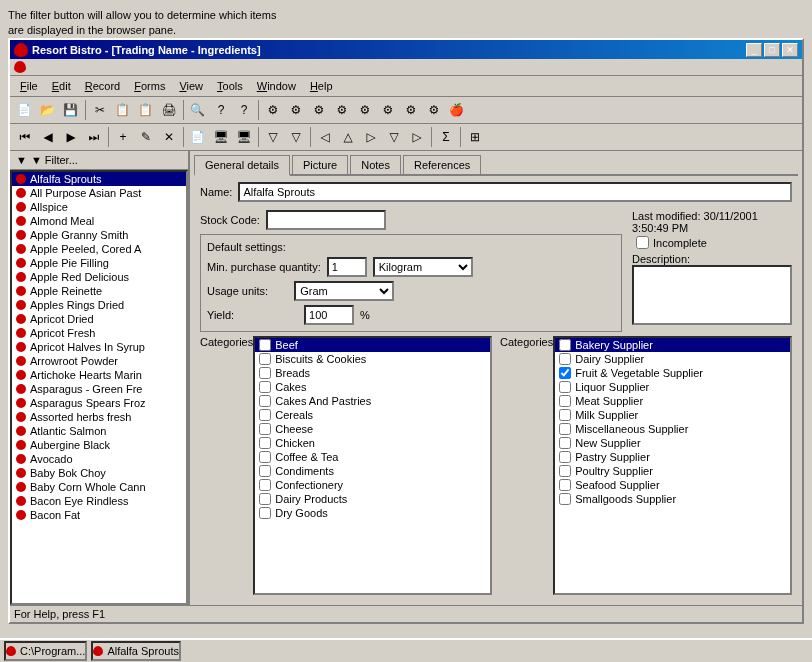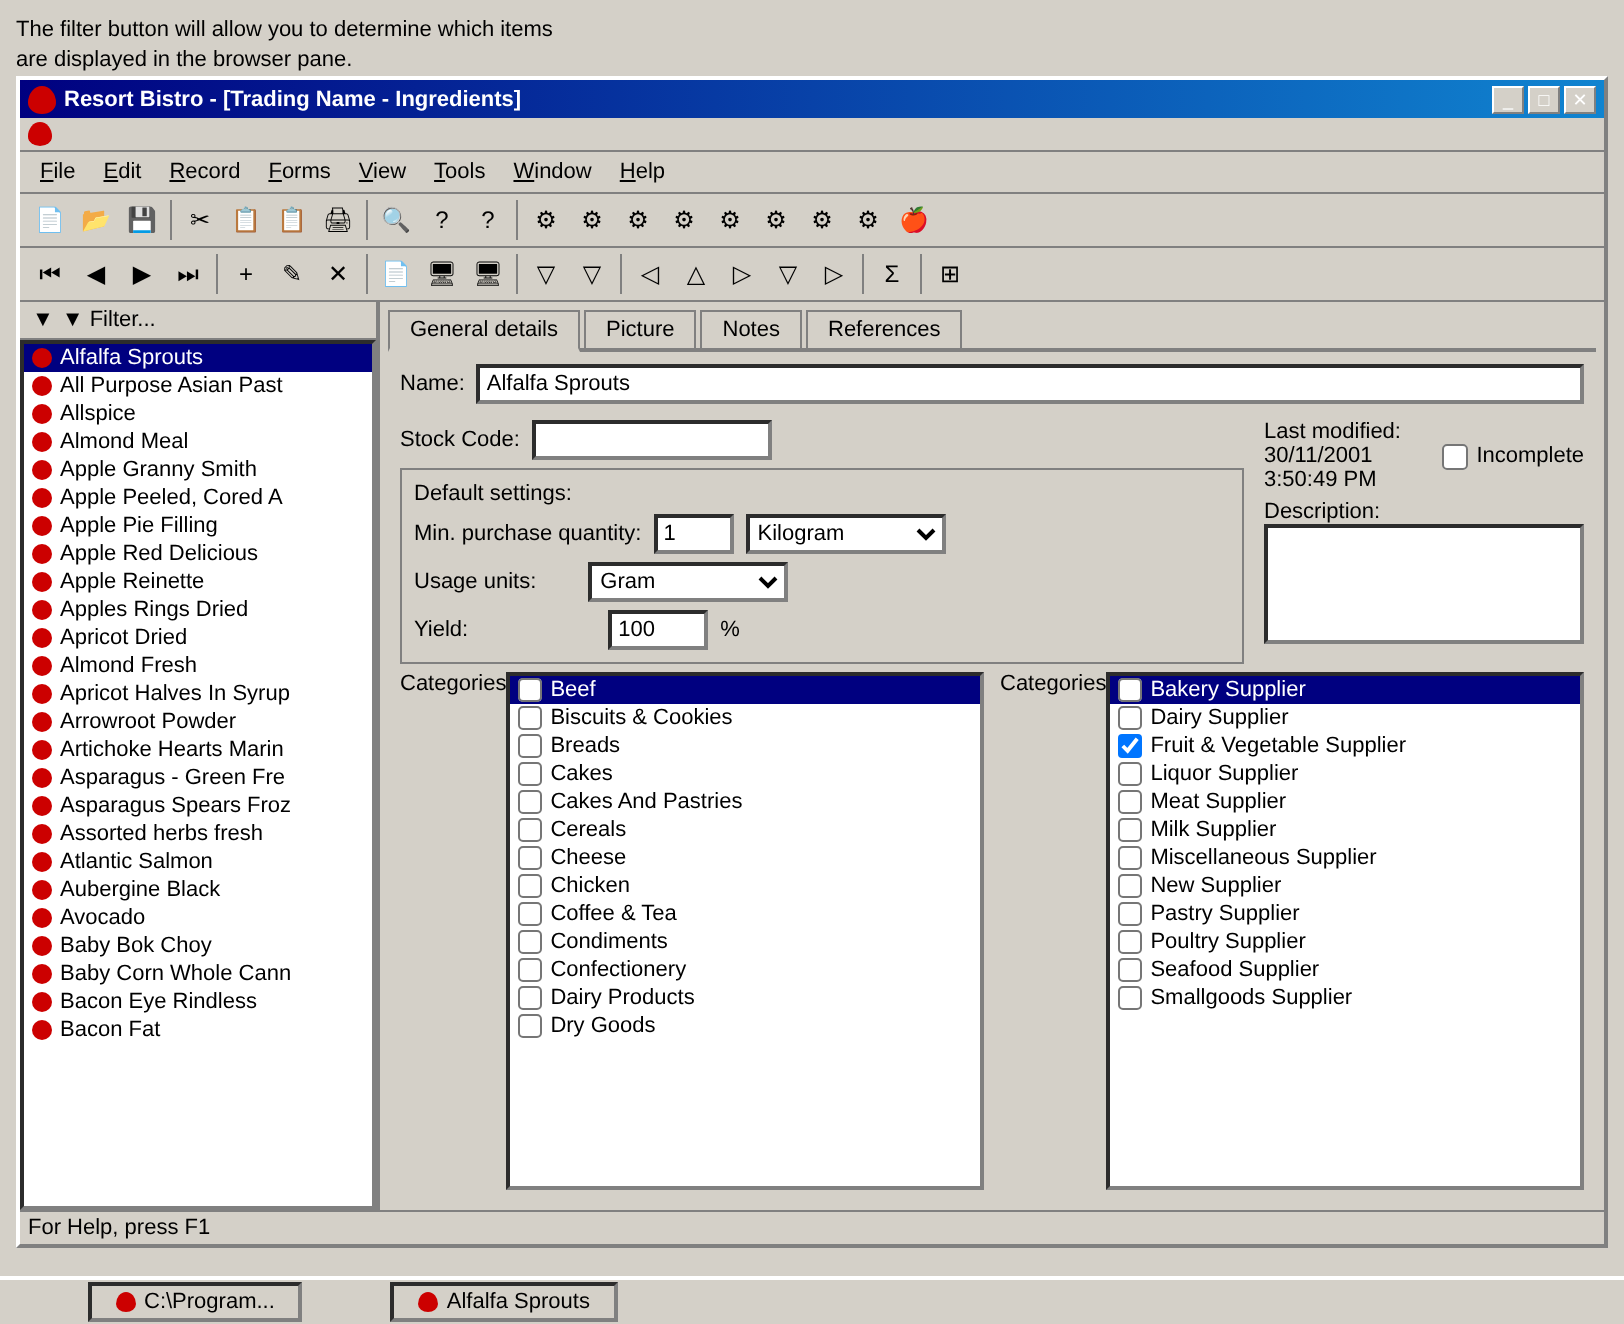--- a/index.html
+++ b/index.html
@@ -299,26 +299,25 @@
       border-top: 2px solid #fff;
       display: flex;
       align-items: center;
       padding: 2px 4px;
       gap: 4px;
     }
     .taskbar-item {
       display: flex;
       align-items: center;
       gap: 4px;
-      padding: 2px 12px;
+      padding: 2px 0;
       border: 2px inset #808080;
       font-size: 11px;
       cursor: pointer;
       height: 20px;
-      margin-left: 40px;
     }
 
     
     .list-area::-webkit-scrollbar,
     .check-list::-webkit-scrollbar { width: 14px; }
     .list-area::-webkit-scrollbar-track,
     .check-list::-webkit-scrollbar-track { background: #d4d0c8; }
     .list-area::-webkit-scrollbar-thumb,
     .check-list::-webkit-scrollbar-thumb {
       background: #d4d0c8;
@@ -494,21 +493,21 @@
             <div class="list-item">
               <div class="list-item-dot"></div>
               <span>Apples Rings Dried</span>
             </div>
             <div class="list-item">
               <div class="list-item-dot"></div>
               <span>Apricot Dried</span>
             </div>
             <div class="list-item">
               <div class="list-item-dot"></div>
-              <span>Almond Fresh</span>
+              <span>Apricot Fresh</span>
             </div>
             <div class="list-item">
               <div class="list-item-dot"></div>
               <span>Apricot Halves In Syrup</span>
             </div>
             <div class="list-item">
               <div class="list-item-dot"></div>
               <span>Arrowroot Powder</span>
             </div>
             <div class="list-item">
@@ -604,21 +603,21 @@
                 </div>
                 <div class="form-row">
                   <span class="form-label">Yield:</span>
                   <input type="text" class="form-input" style="width: 50px; margin-left: 64px;" value="100">
                   <span class="form-label">%</span>
                 </div>
               </div>
             </div>
 
             <div class="top-form-right">
-              <div style="font-size:11px; display:flex; flex-direction:row; gap:2px;">
+              <div style="font-size:11px; display:flex; flex-direction:column; gap:2px;">
                 <div>
                   <span>Last modified:</span>
                   <span>30/11/2001 3:50:49 PM</span>
                 </div>
                 <div style="display:flex; align-items:center; gap:4px; margin-left:4px;">
                   <input type="checkbox" style="">
                   <span>Incomplete</span>
                 </div>
               </div>
               <div style="display:flex; flex-direction:column; flex:1;">

